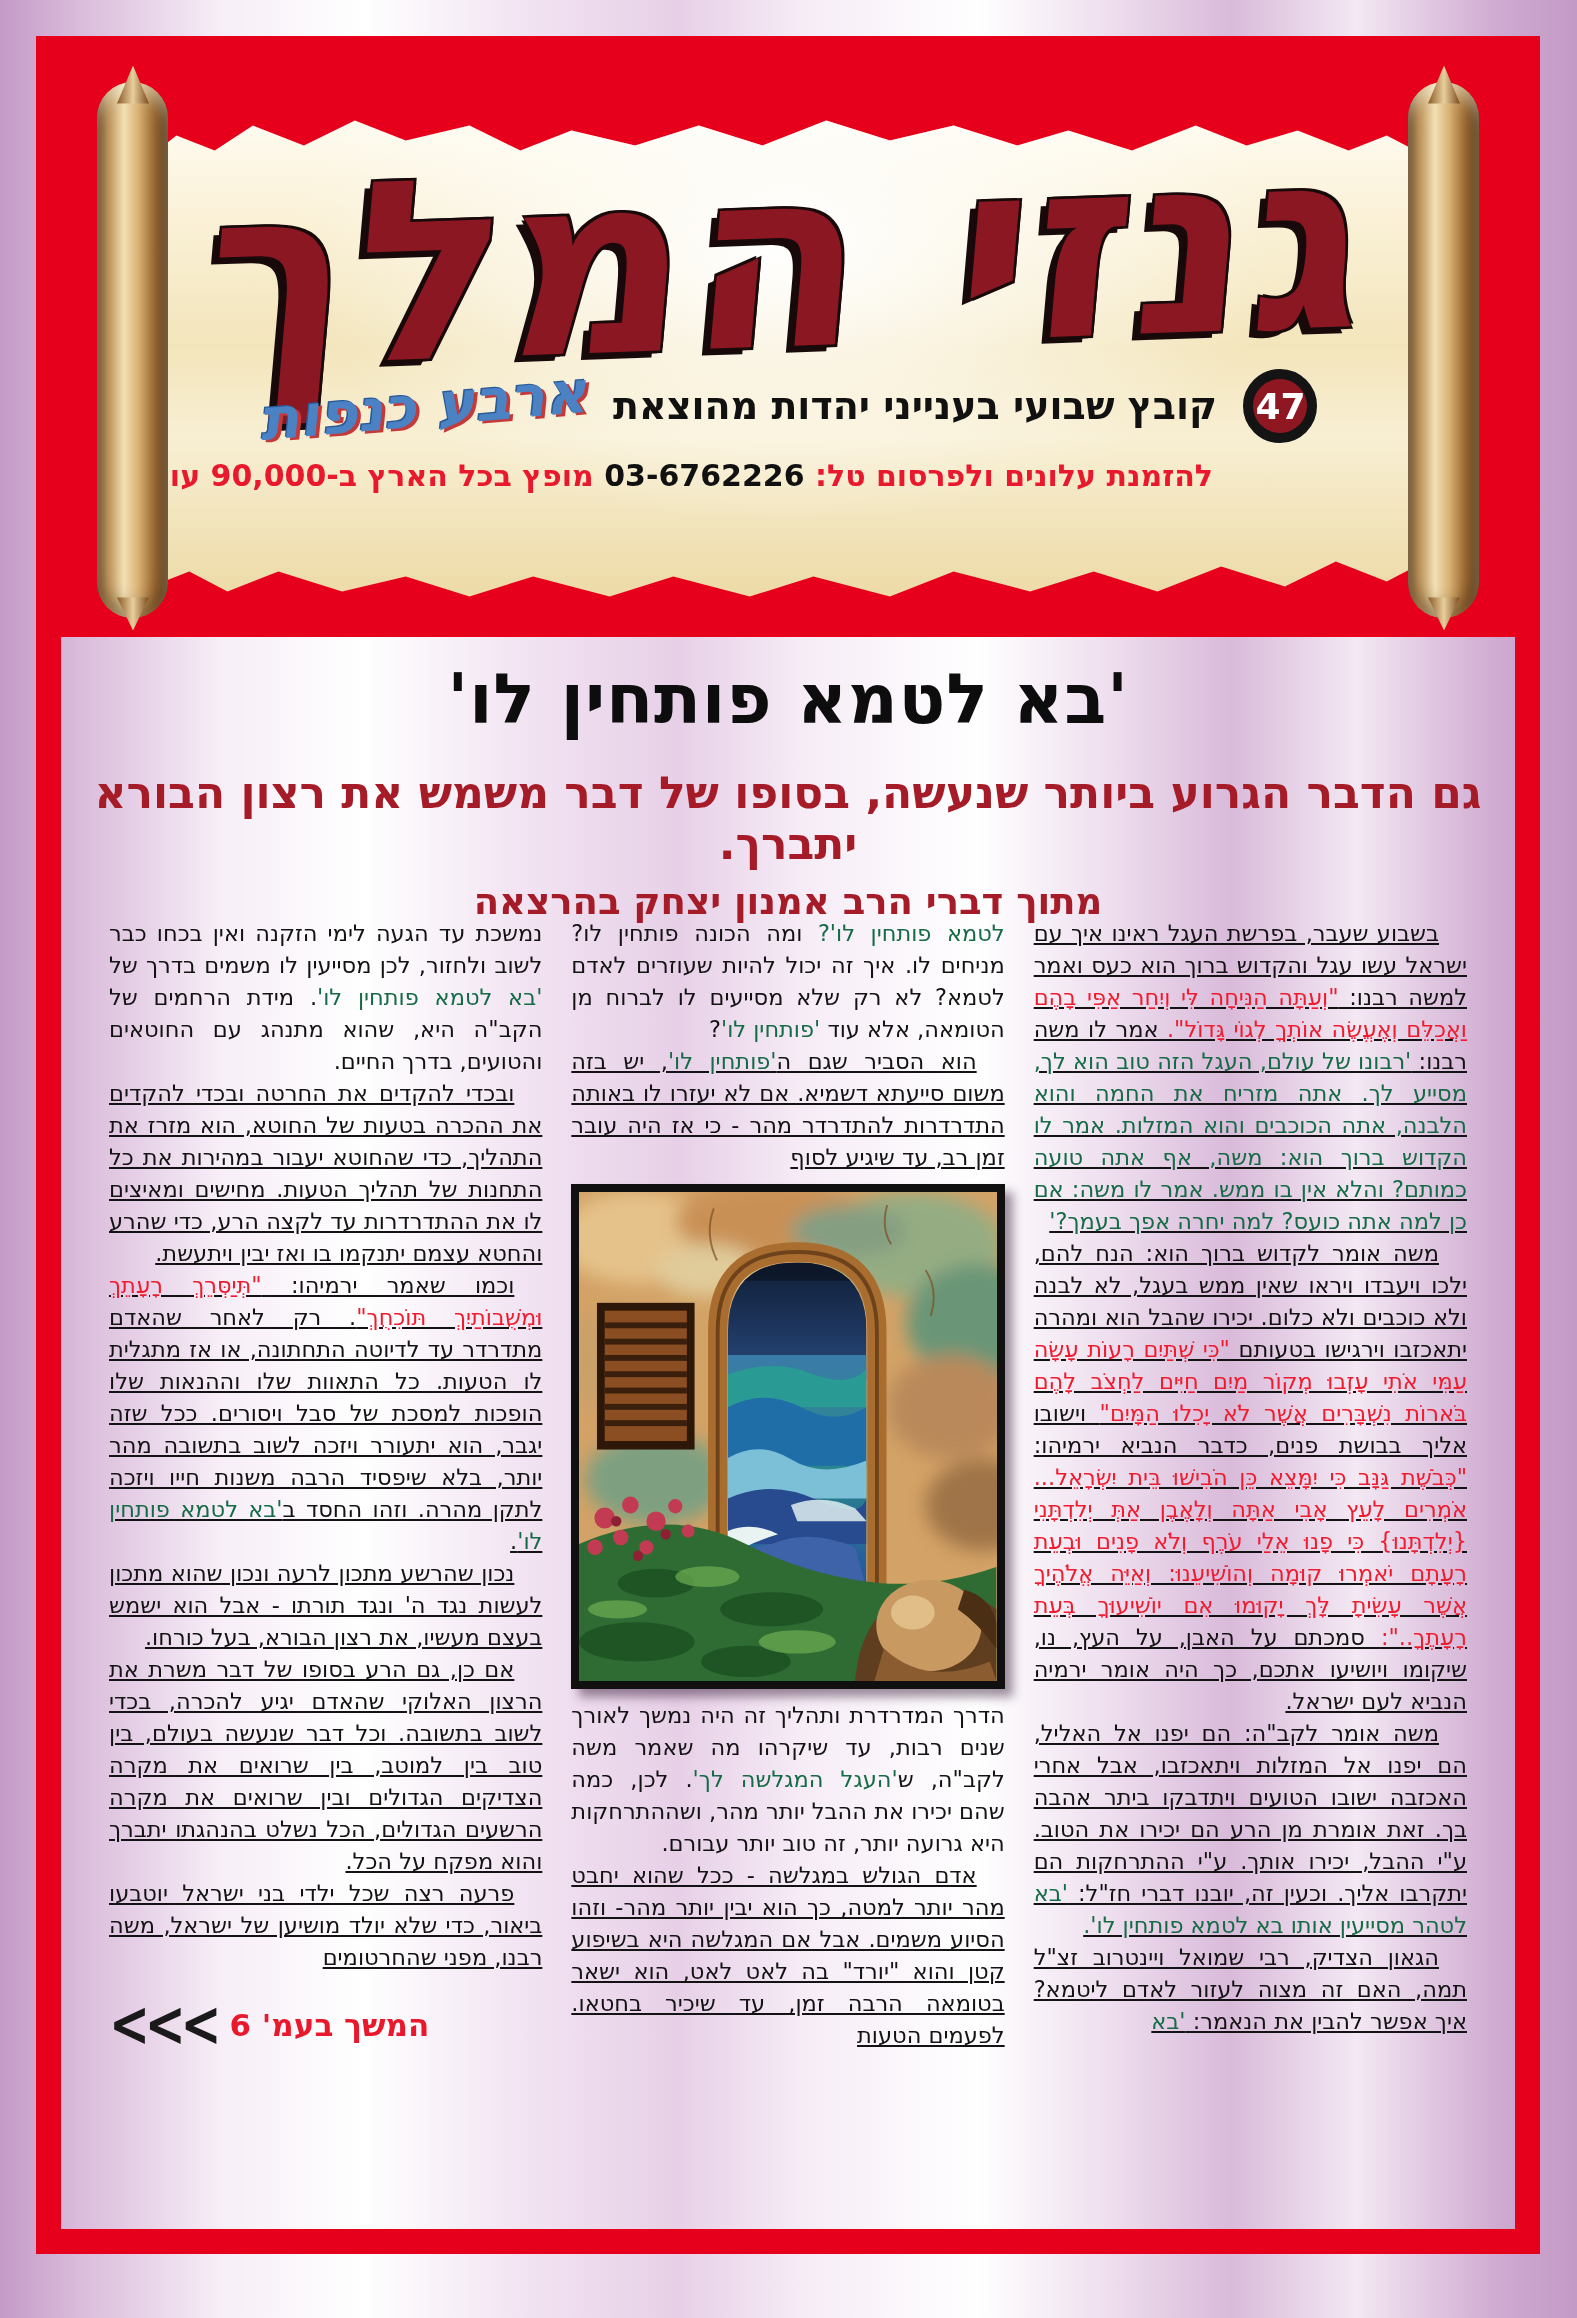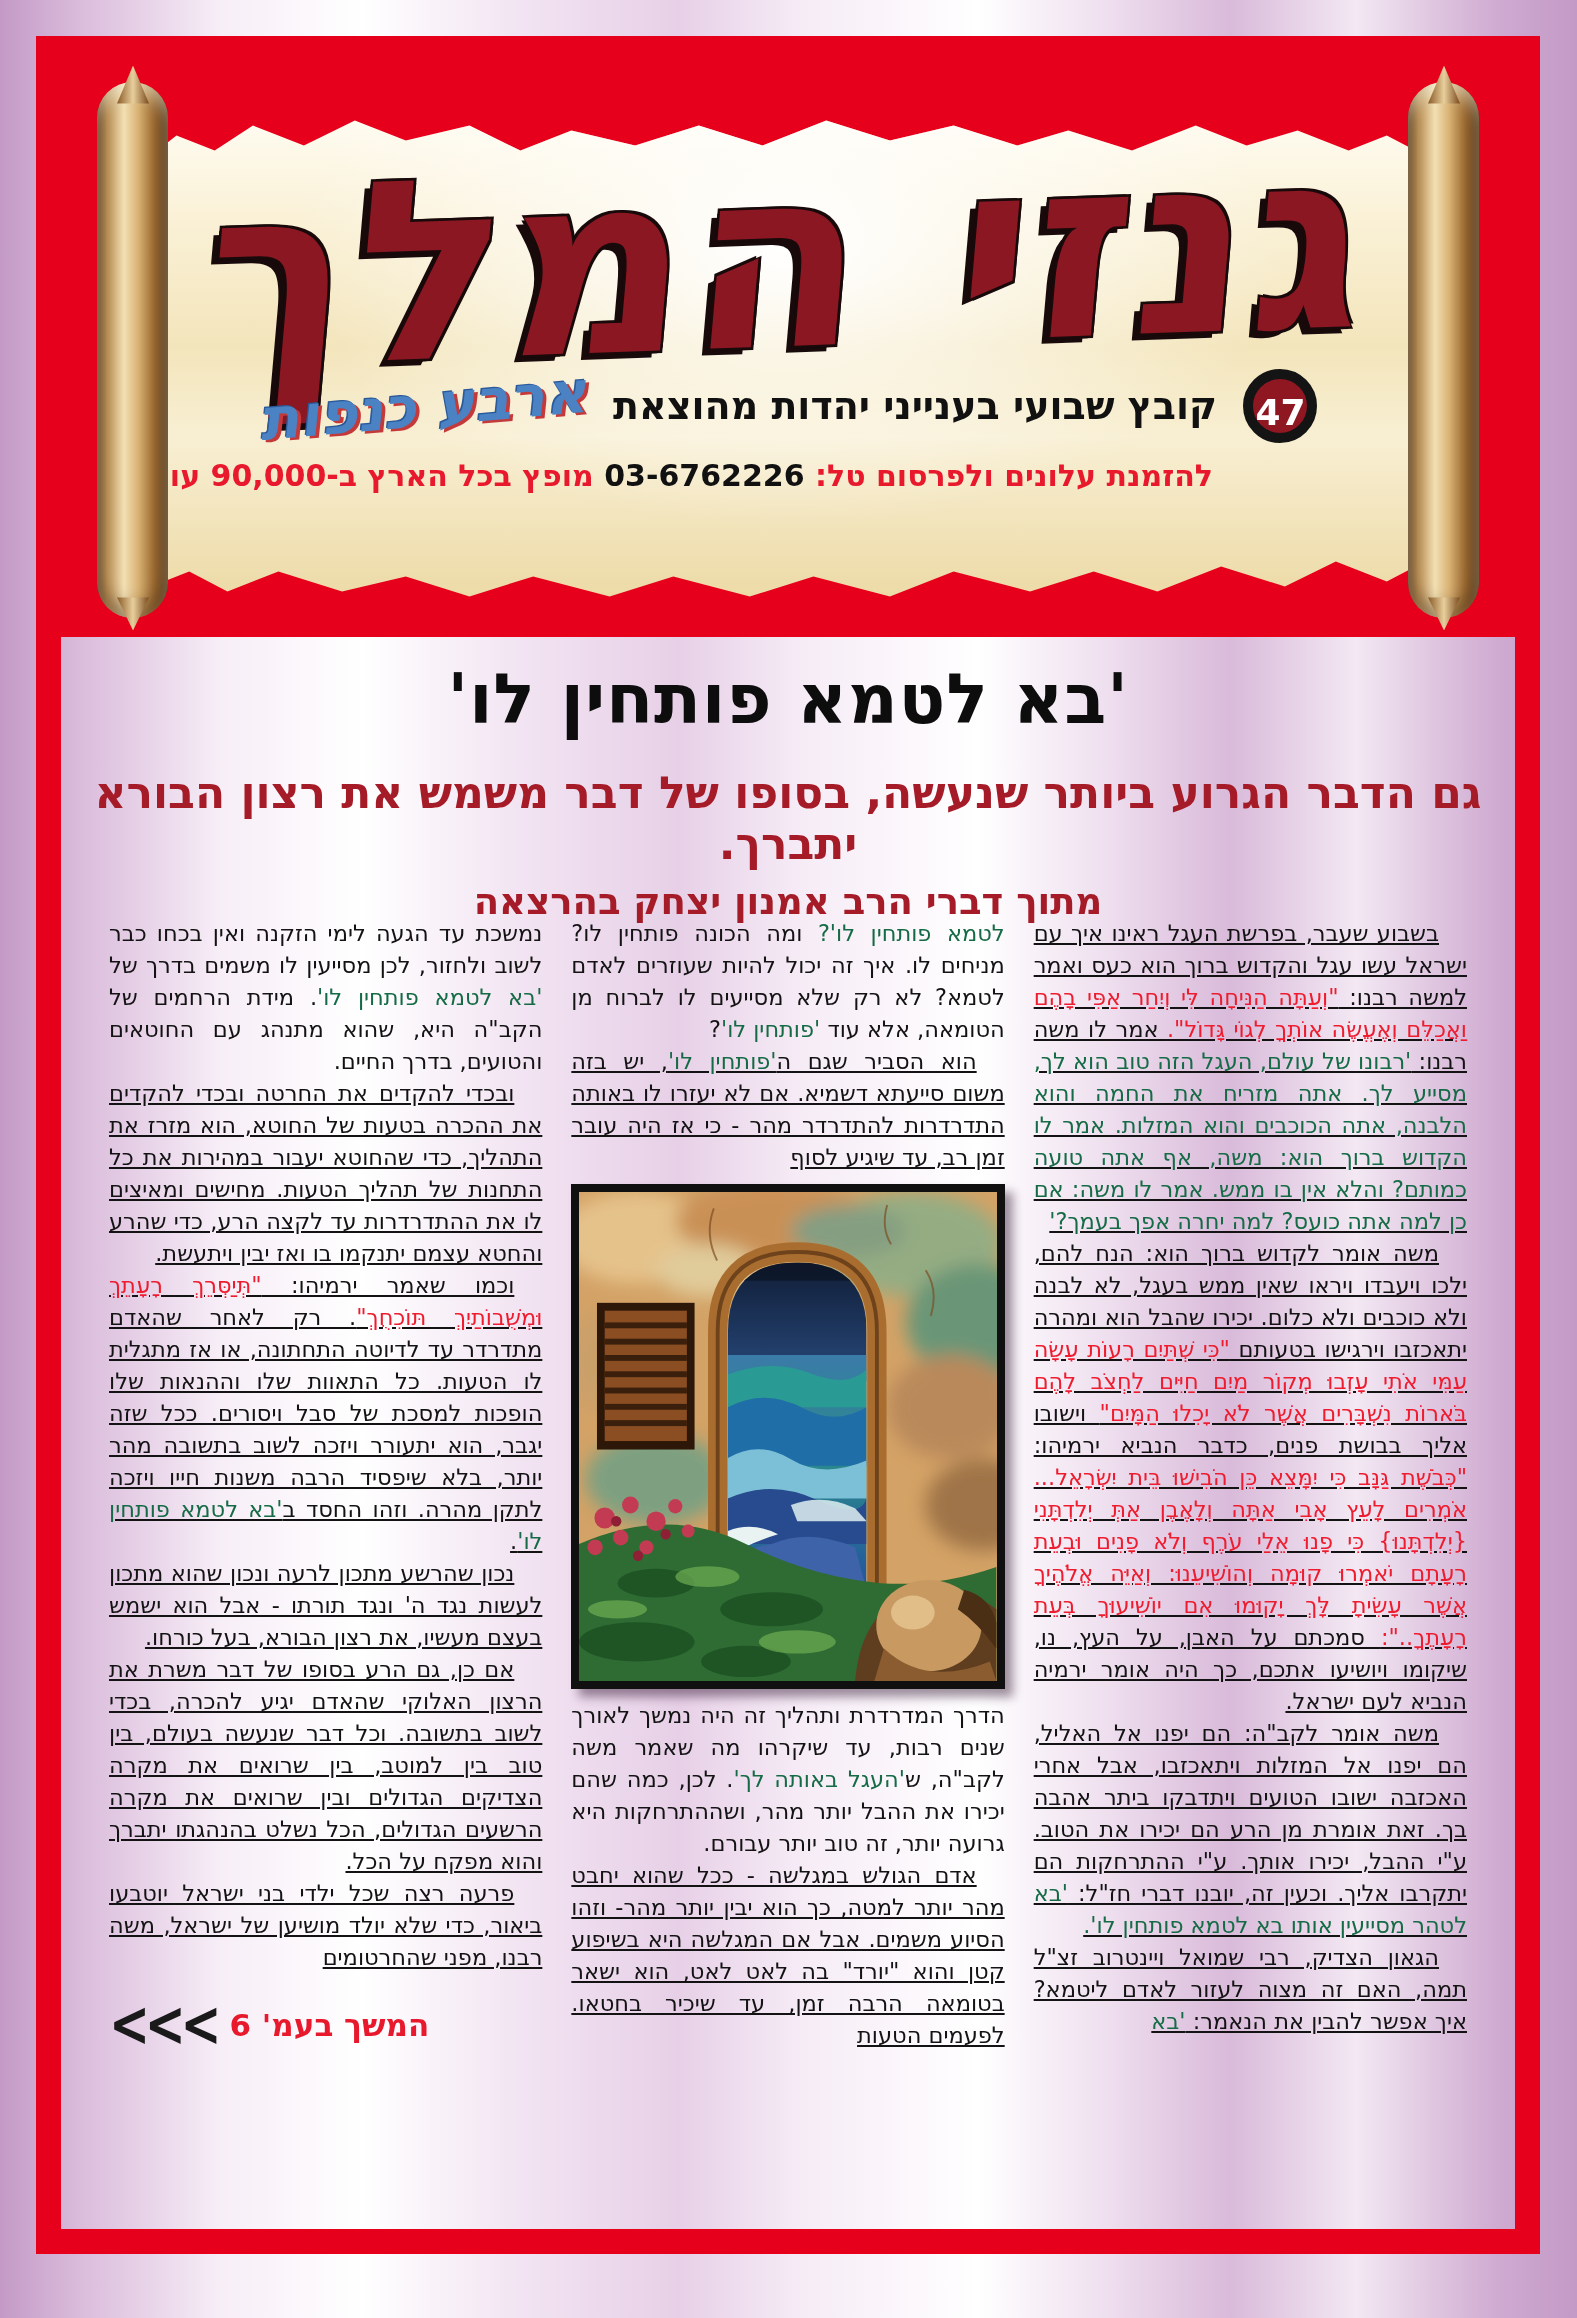--- a/index.html
+++ b/index.html
@@ -37,21 +37,21 @@
     margin:38px 26.4px 0;text-align:center;
     font-size:251px;line-height:.92;font-weight:bold;letter-spacing:2.6px;
     color:#8b1722;
     transform:rotate(-2deg) skewX(-7deg);
     text-shadow:-2.6px -2.6px 0 #18090a,2.6px -2.6px 0 #18090a,-2.6px 2.6px 0 #18090a,2.6px 2.6px 0 #18090a,-8px 6.6px 0 #18090a;
   }
   .mast-row{position:relative;z-index:4;margin-top:-5.3px;display:flex;align-items:center;justify-content:center;gap:26.4px;}
   .badge{
     width:74px;height:74px;border-radius:50%;box-sizing:border-box;flex:0 0 auto;
     background:#8e1722;border:10px solid #141414;
-    display:flex;align-items:flex-end;justify-content:center;
+    display:flex;align-items:center;justify-content:center;
     color:#ffffff;font-weight:bold;font-size:36px;
   }
   .weekly{font-size:38px;font-weight:bold;color:#111111;white-space:nowrap;}
   .logo{
     font-size:58px;font-weight:bold;font-style:italic;color:#4a82c4;white-space:nowrap;
     transform:rotate(-5deg);
     text-shadow:3.3px 2.6px 0 #c43a3a,-1.3px -1.3px 0 #2a5a9a;
   }
   .contact{position:relative;z-index:4;margin-top:14.5px;text-align:center;padding-right:212px;
     font-size:30px;font-weight:bold;color:#e8192c;white-space:nowrap;}
@@ -216,21 +216,21 @@
               <circle cx="92" cy="558" r="8"></circle>
             </g>
           <path d="M430 750 Q440 640 520 618 Q600 600 650 640 L650 750 Z" fill="#5f3d1f"></path>
           <ellipse cx="545" cy="665" rx="82" ry="70" fill="#c89a62"></ellipse>
           <path d="M475 700 Q540 760 640 720 L650 750 L460 750 Z" fill="#8a5c30"></path>
           <ellipse cx="520" cy="645" rx="34" ry="26" fill="#e3c18d" opacity="0.9"></ellipse>
           <path d="M600 610 Q640 620 650 660 L650 700 Q620 660 590 640 Z" fill="#4a2f15"></path>
         </svg>
       </figure>
       <div>
-          <p class="para"><span class="seg-k">הדרך המדרדרת ותהליך זה היה נמשך לאורך שנים רבות, עד שיקרהו מה שאמר משה לקב"ה, ש</span><span class="seg-g">'העגל באותה לך'</span><span class="seg-k">. לכן, כמה שהם יכירו את ההבל יותר מהר, ושההתרחקות היא גרועה יותר, זה טוב יותר עבורם.</span></p>
+          <p class="para"><span class="seg-k">הדרך המדרדרת ותהליך זה היה נמשך לאורך שנים רבות, עד שיקרהו מה שאמר משה לקב"ה, ש</span><span class="seg-g">'העגל המגלשה לך'</span><span class="seg-k">. לכן, כמה שהם יכירו את ההבל יותר מהר, ושההתרחקות היא גרועה יותר, זה טוב יותר עבורם.</span></p>
           <p class="para indent"><span class="seg-k">אדם הגולש במגלשה - ככל שהוא יחבט מהר יותר למטה, כך הוא יבין יותר מהר- וזהו הסיוע משמים. אבל אם המגלשה היא בשיפוע קטן והוא "יורד" בה לאט לאט, הוא ישאר בטומאה הרבה זמן, עד שיכיר בחטאו. לפעמים הטעות</span></p>
         </div>
     </div>
 
     <div class="col">
       <div>
           <p class="para"><span class="seg-k">נמשכת עד הגעה לימי הזקנה ואין בכחו כבר לשוב ולחזור, לכן מסייעין לו משמים בדרך של </span><span class="seg-g">'בא לטמא פותחין לו'</span><span class="seg-k">. מידת הרחמים של הקב"ה היא, שהוא מתנהג עם החוטאים והטועים, בדרך החיים.</span></p>
           <p class="para indent"><span class="seg-k">ובכדי להקדים את החרטה ובכדי להקדים את ההכרה בטעות של החוטא, הוא מזרז את התהליך, כדי שהחוטא יעבור במהירות את כל התחנות של תהליך הטעות. מחישים ומאיצים לו את ההתדרדרות עד לקצה הרע, כדי שהרע והחטא עצמם יתנקמו בו ואז יבין ויתעשת.</span></p>
           <p class="para indent"><span class="seg-k">וכמו שאמר ירמיהו: </span><span class="seg-r">"תְּיַסְּרֵךְ רָעָתֵךְ וּמְשֻׁבוֹתַיִךְ תּוֹכִחֻךְ"</span><span class="seg-k">. רק לאחר שהאדם מתדרדר עד לדיוטה התחתונה, או אז מתגלית לו הטעות. כל התאוות שלו וההנאות שלו הופכות למסכת של סבל ויסורים. ככל שזה יגבר, הוא יתעורר ויזכה לשוב בתשובה מהר יותר, בלא שיפסיד הרבה משנות חייו ויזכה לתקן מהרה. וזהו החסד ב</span><span class="seg-g">'בא לטמא פותחין לו'</span><span class="seg-k">.</span></p>
           <p class="para indent"><span class="seg-k">נכון שהרשע מתכון לרעה ונכון שהוא מתכון לעשות נגד ה' ונגד תורתו - אבל הוא ישמש בעצם מעשיו, את רצון הבורא, בעל כורחו.</span></p>

